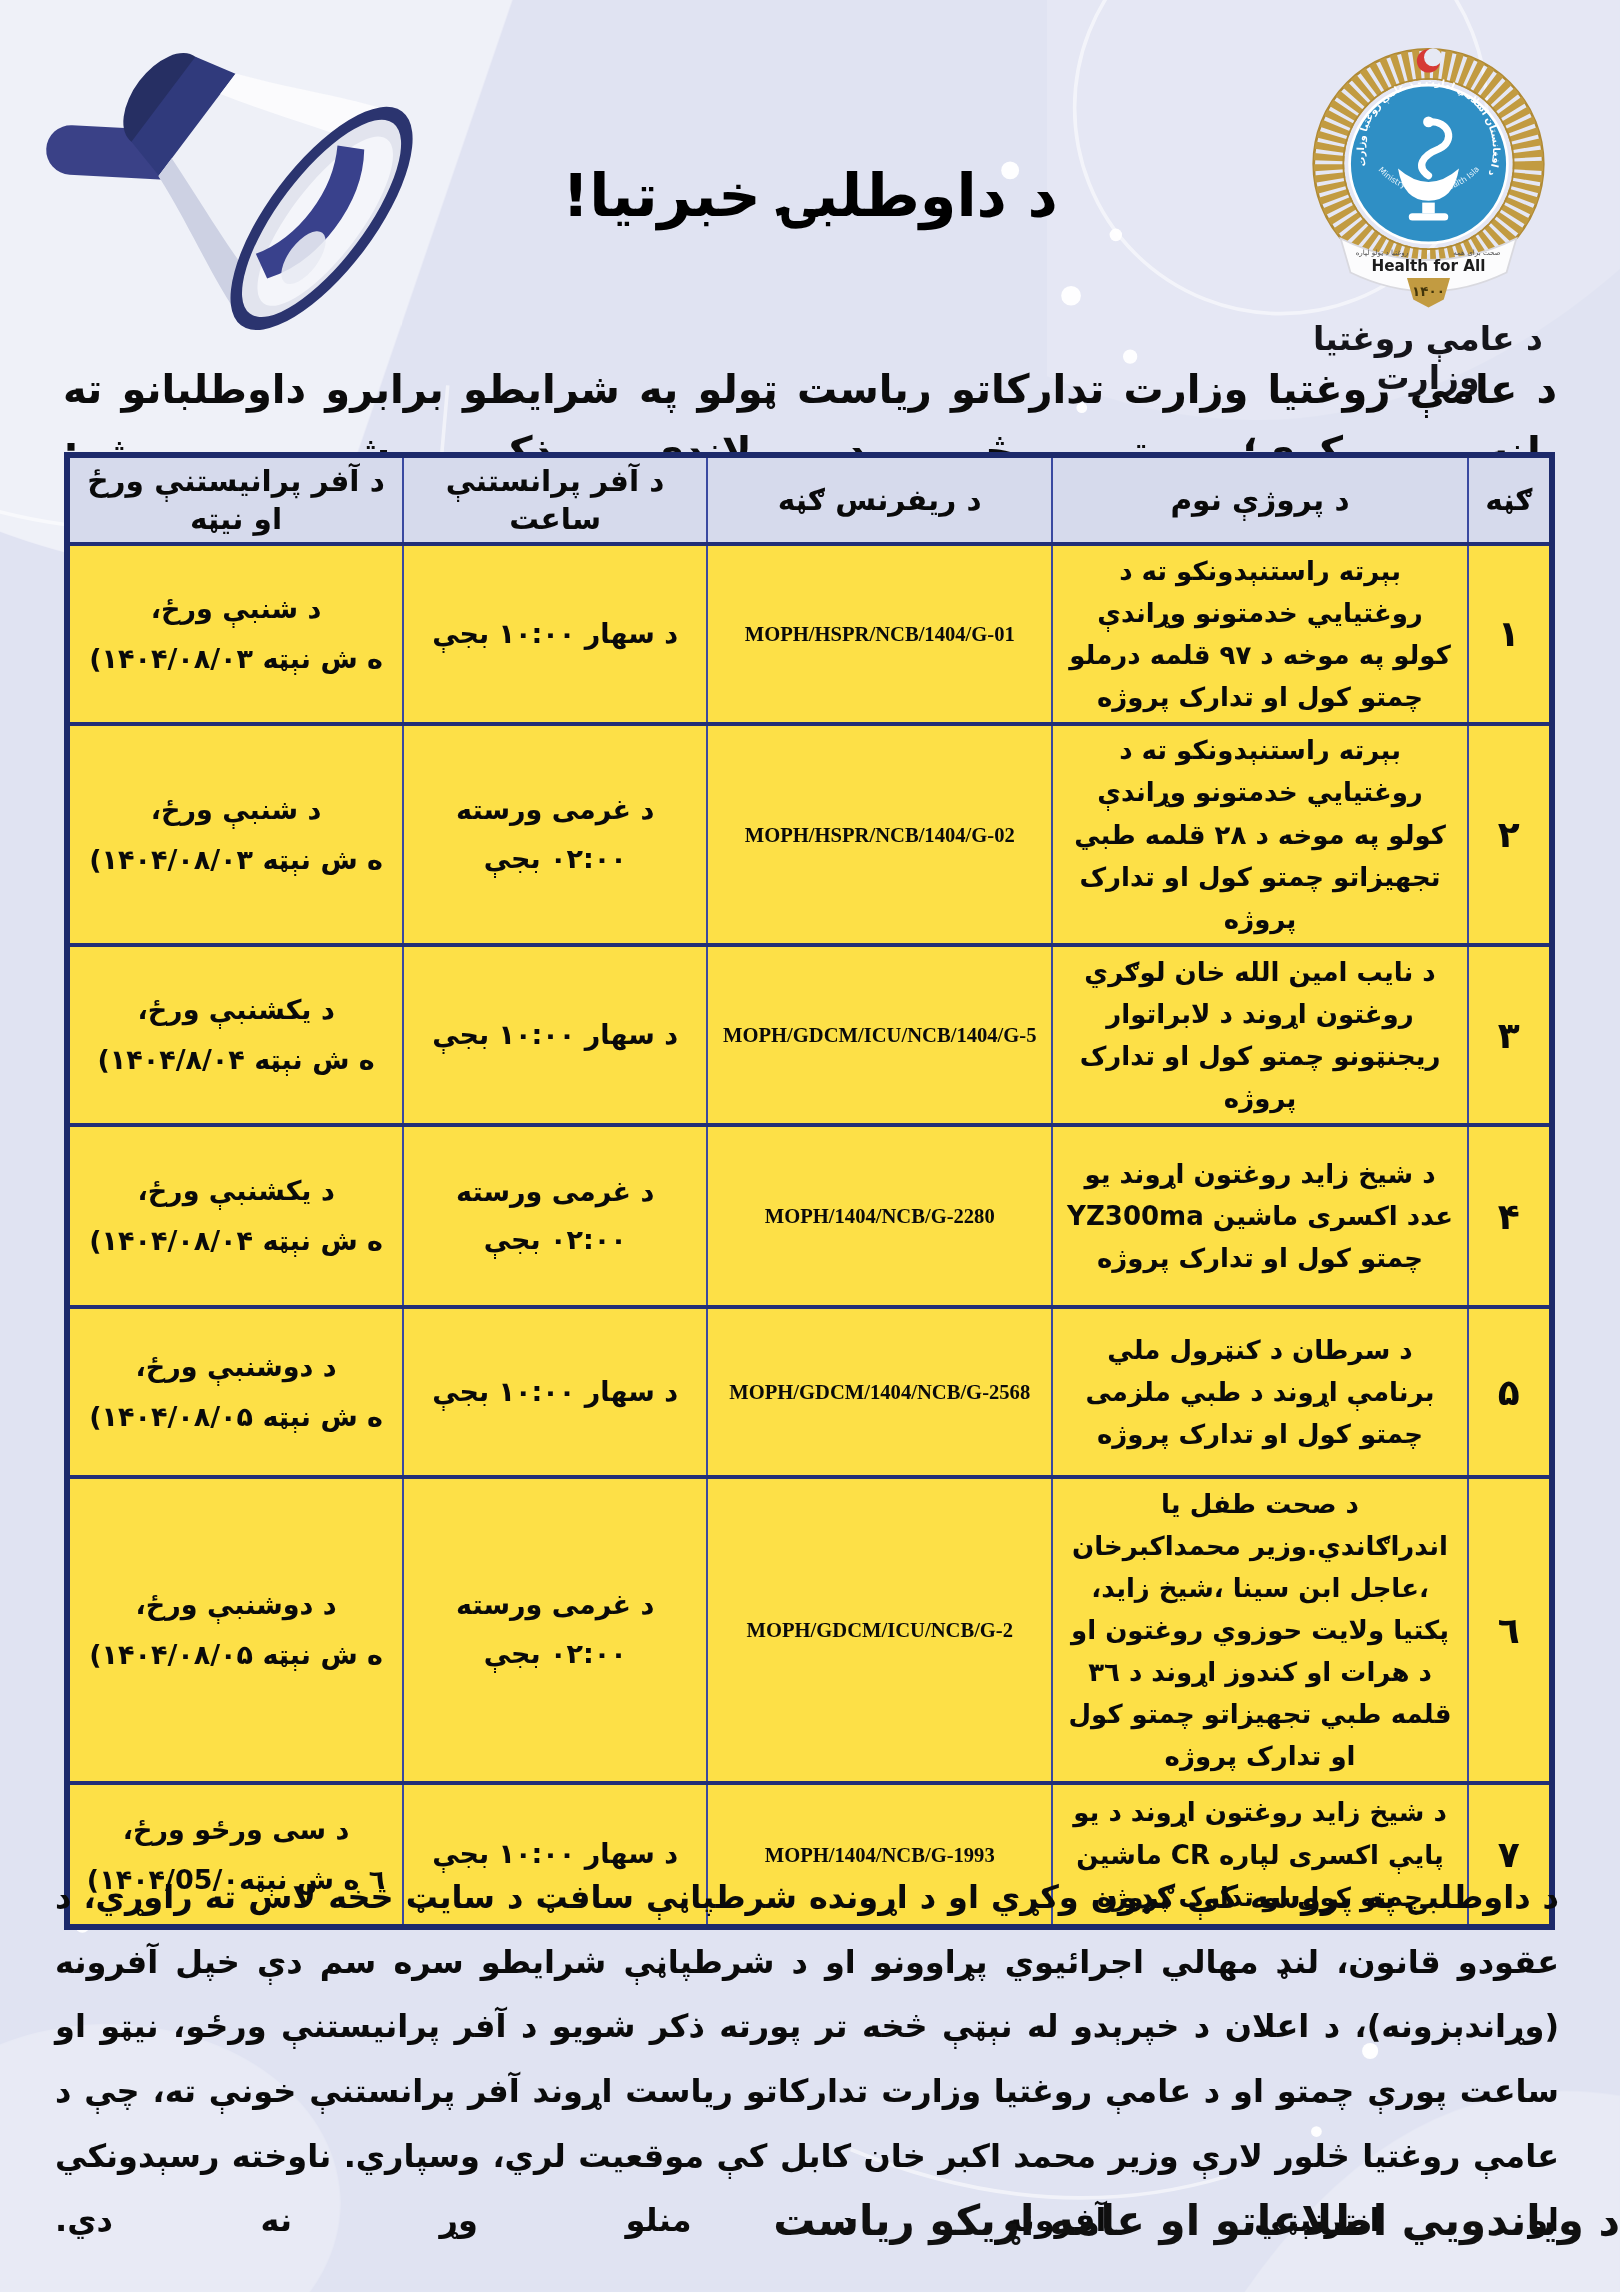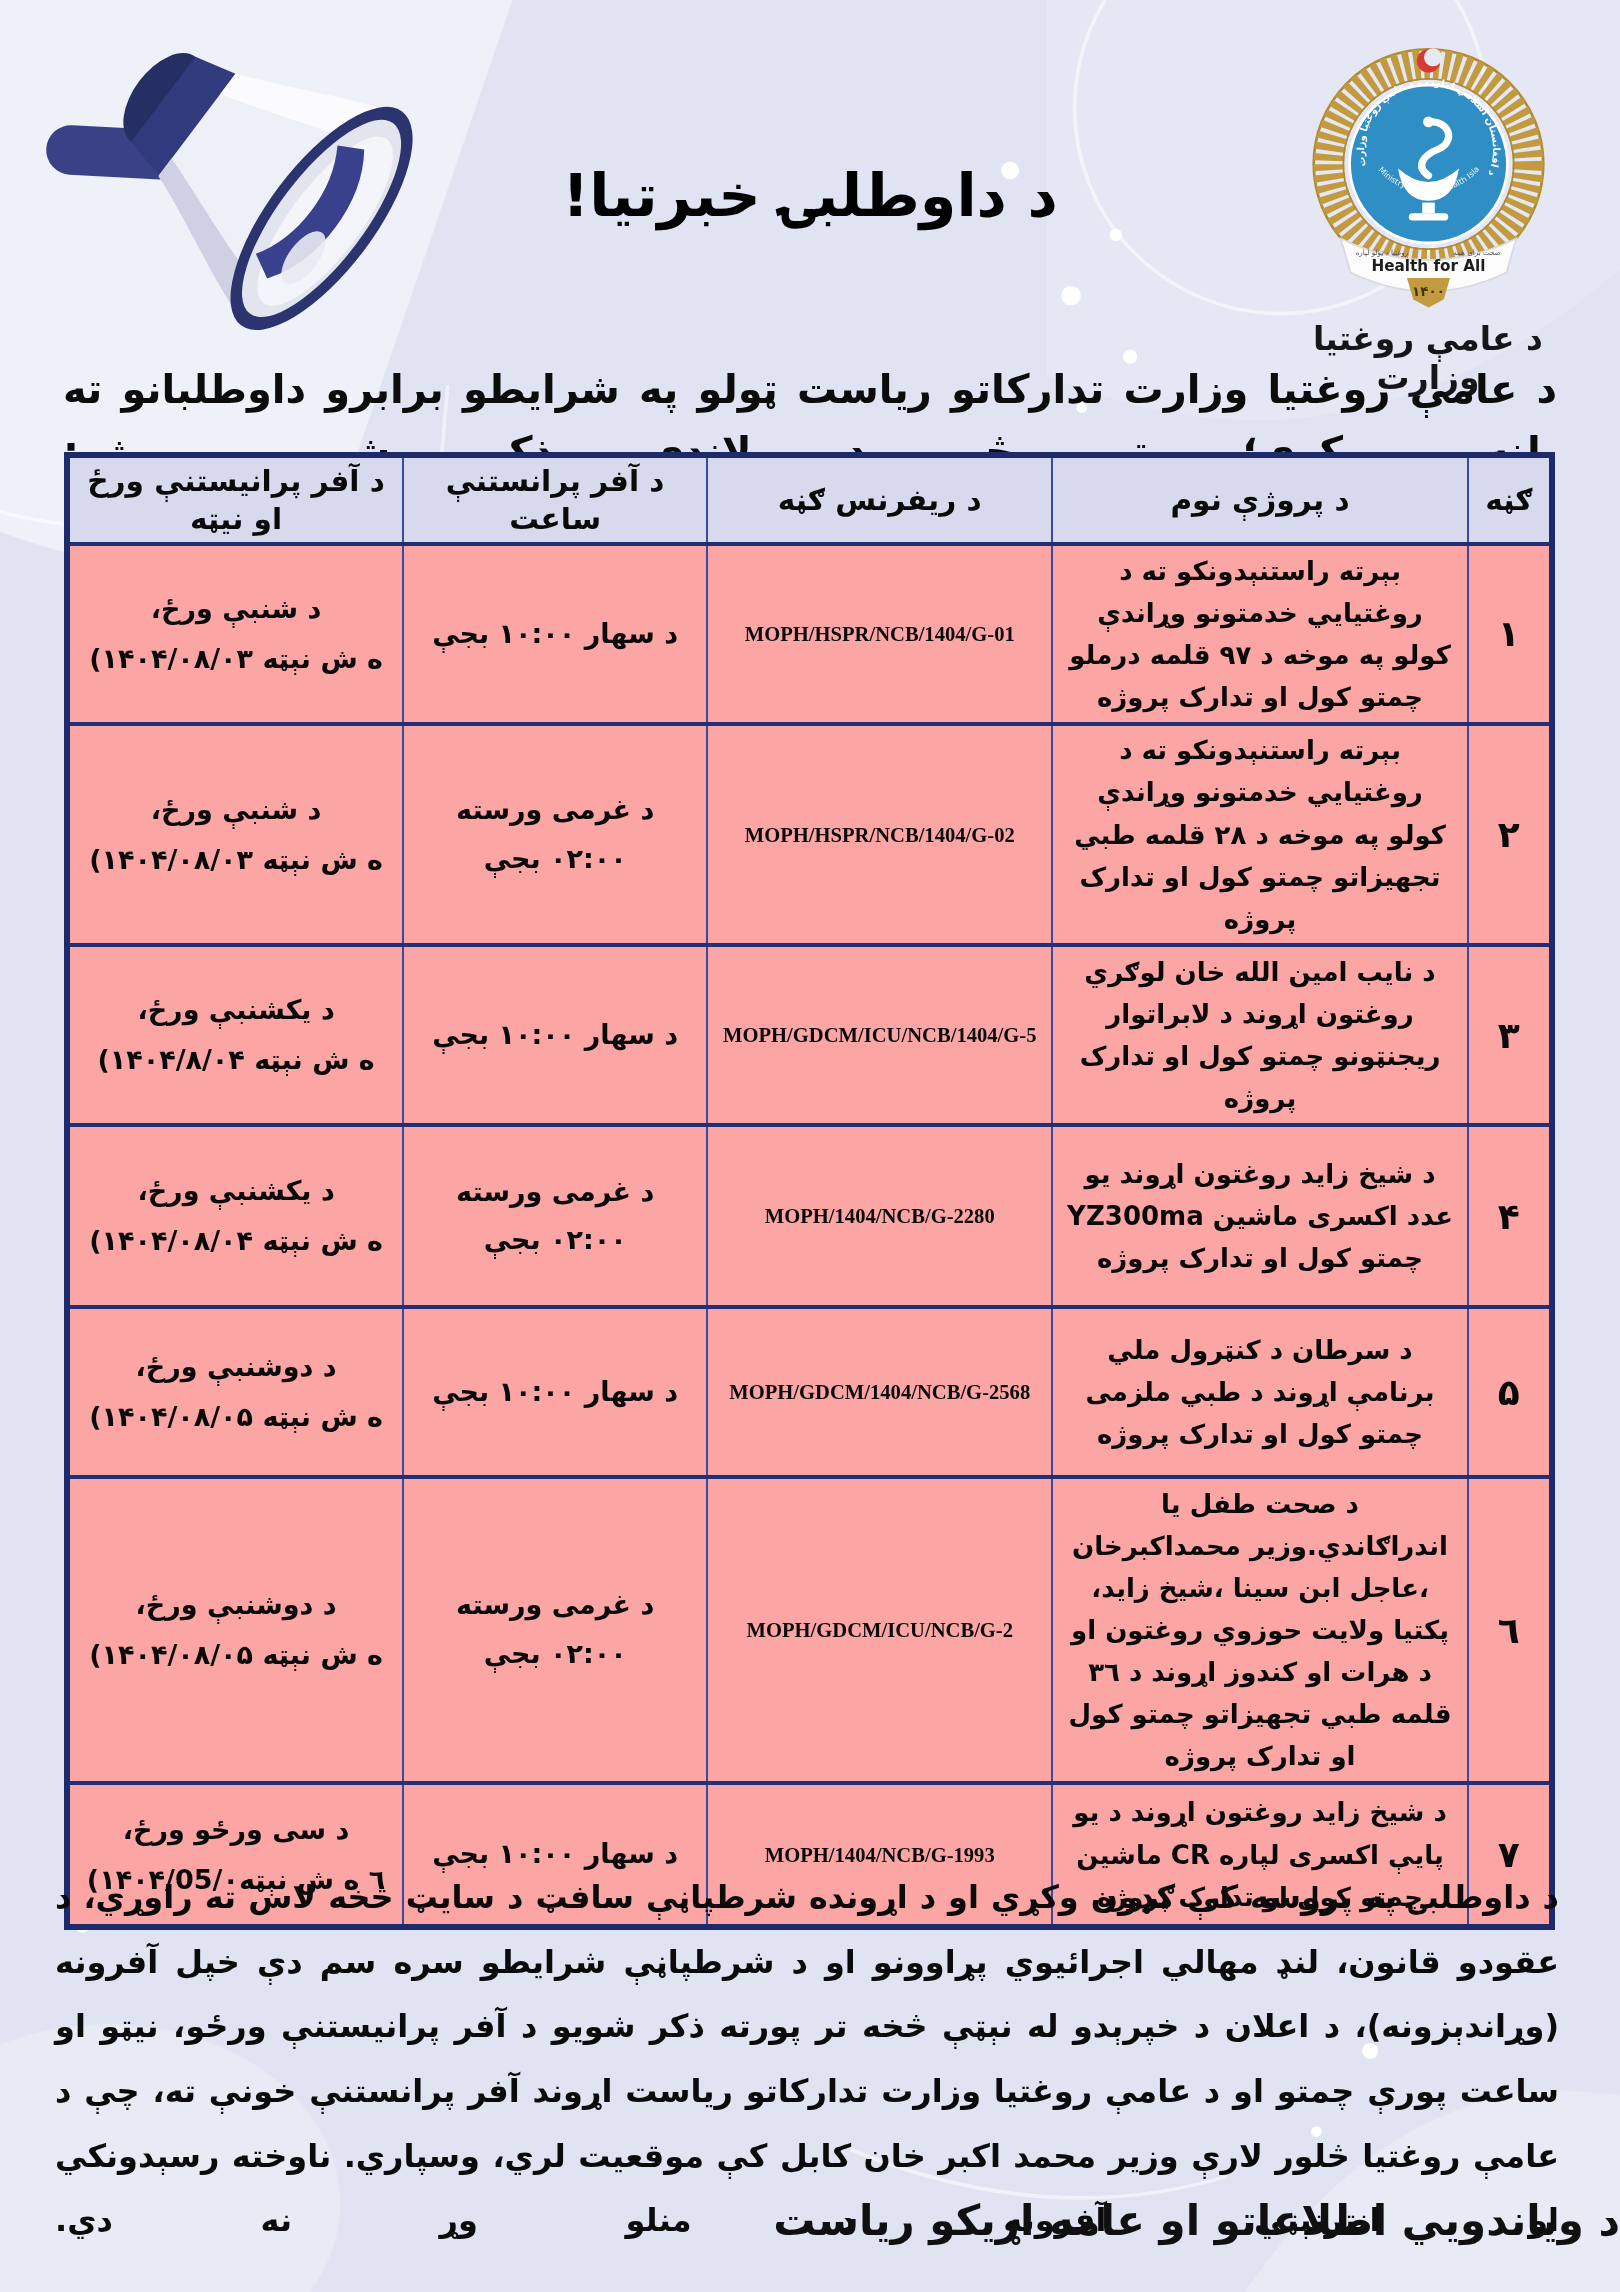--- a/index.html
+++ b/index.html
@@ -26,21 +26,21 @@
     border-collapse:collapse;table-layout:fixed;direction:rtl;
     border:6.3px solid #1d2a6b;background:#e3e6f4;
   }
   table.tenders th,table.tenders td{
     border-left:2.7px solid #3a49a0;border-right:2.7px solid #3a49a0;
     border-top:4.5px solid #222f77;border-bottom:4.5px solid #222f77;
     text-align:center;vertical-align:middle;font-weight:bold;color:#0a0a0a;
     padding:3.6px 12.5px;overflow:hidden;
   }
   table.tenders thead th{background:#d6daec;font-size:29.6px;height:63px;line-height:1.3;}
-  table.tenders td{background:#fca5a5;}
+  table.tenders td{background:#fde047;}
   tbody tr:nth-child(1){height:170px;}
   tbody tr:nth-child(2){height:182px;}
   tbody tr:nth-child(3){height:161px;}
   tbody tr:nth-child(4){height:182px;}
   tbody tr:nth-child(5){height:170px;}
   tbody tr:nth-child(6){height:258px;}
   tbody tr:nth-child(7){height:144px;}
   td.c-num{font-size:36px;}
   td.c-proj{font-size:26px;line-height:1.62;padding:5.4px 14.3px;}
   td.c-ref{font-size:20.6px;}

